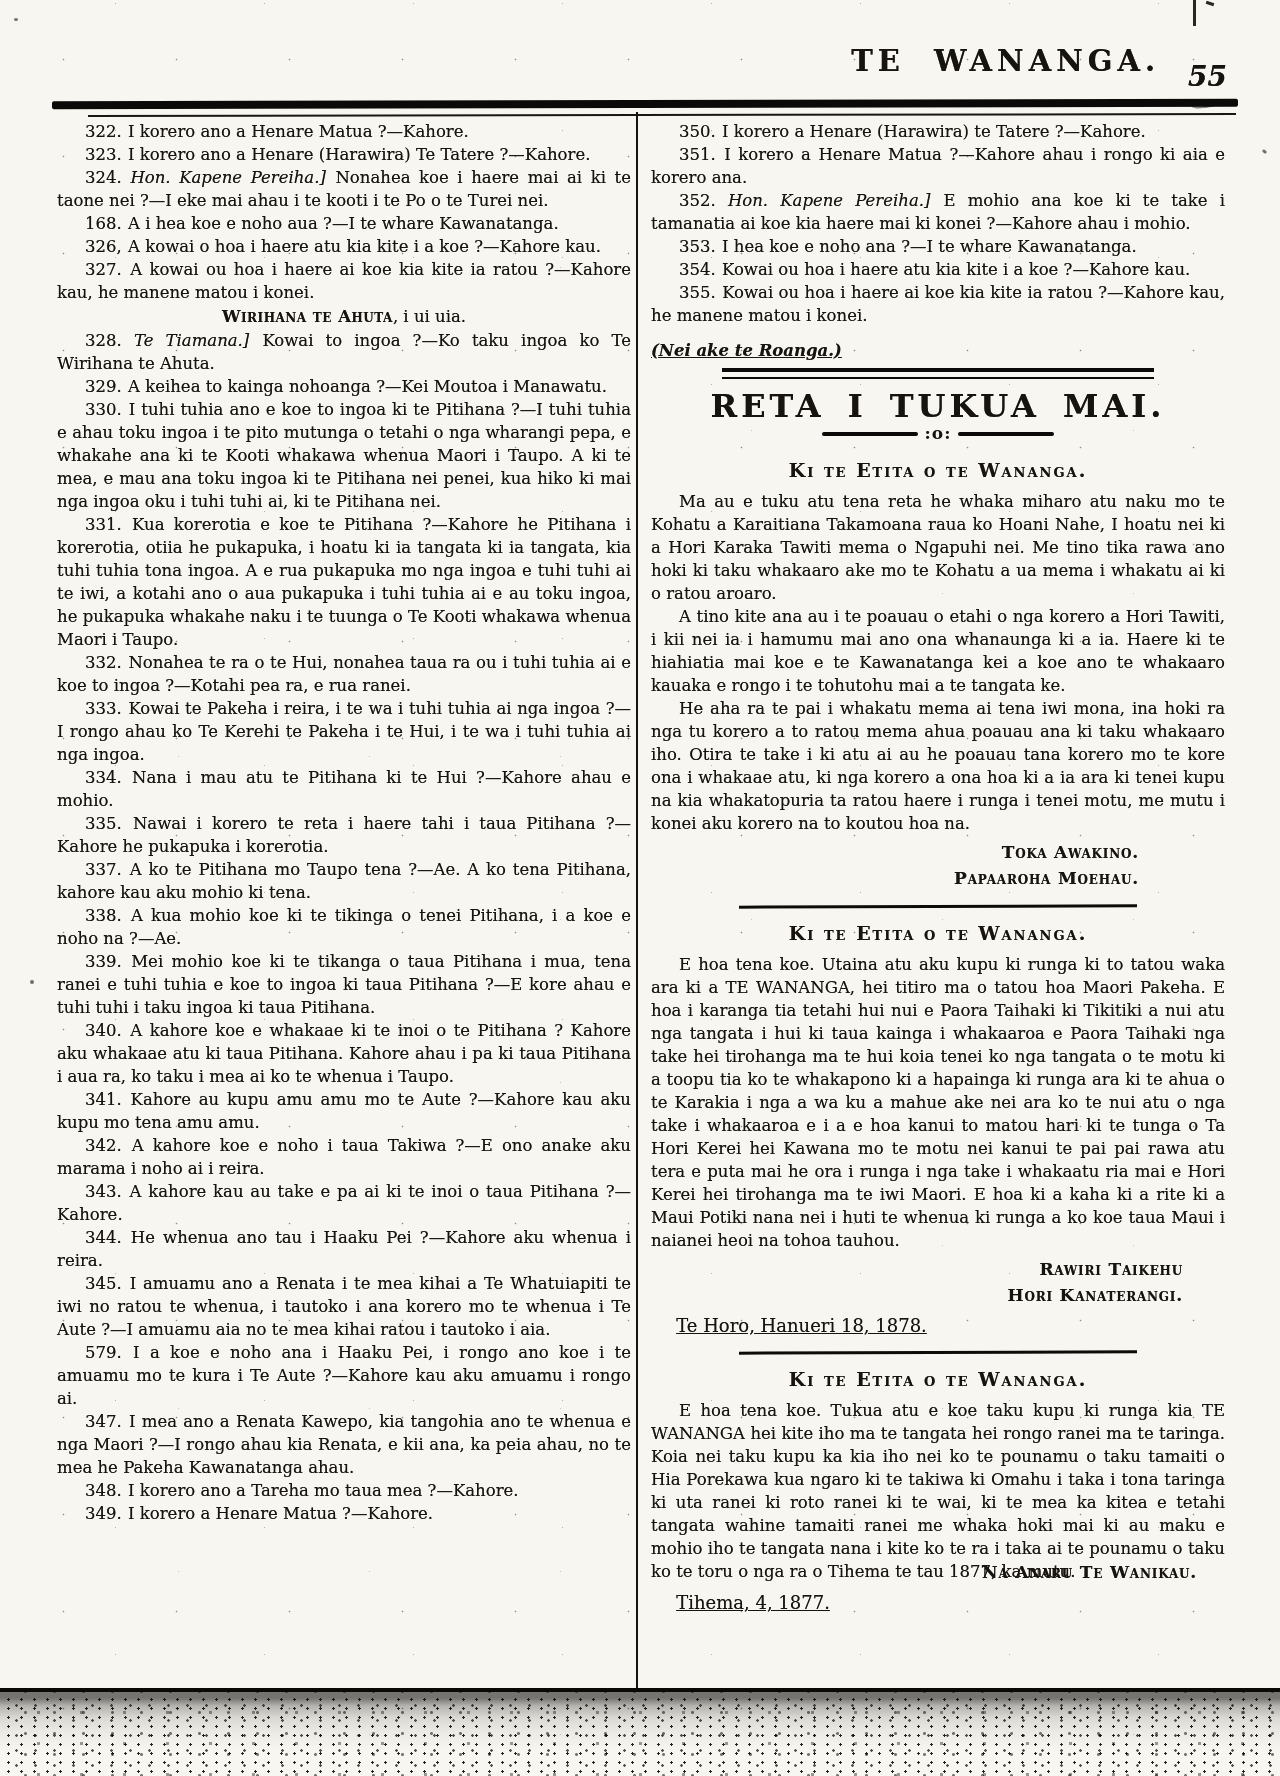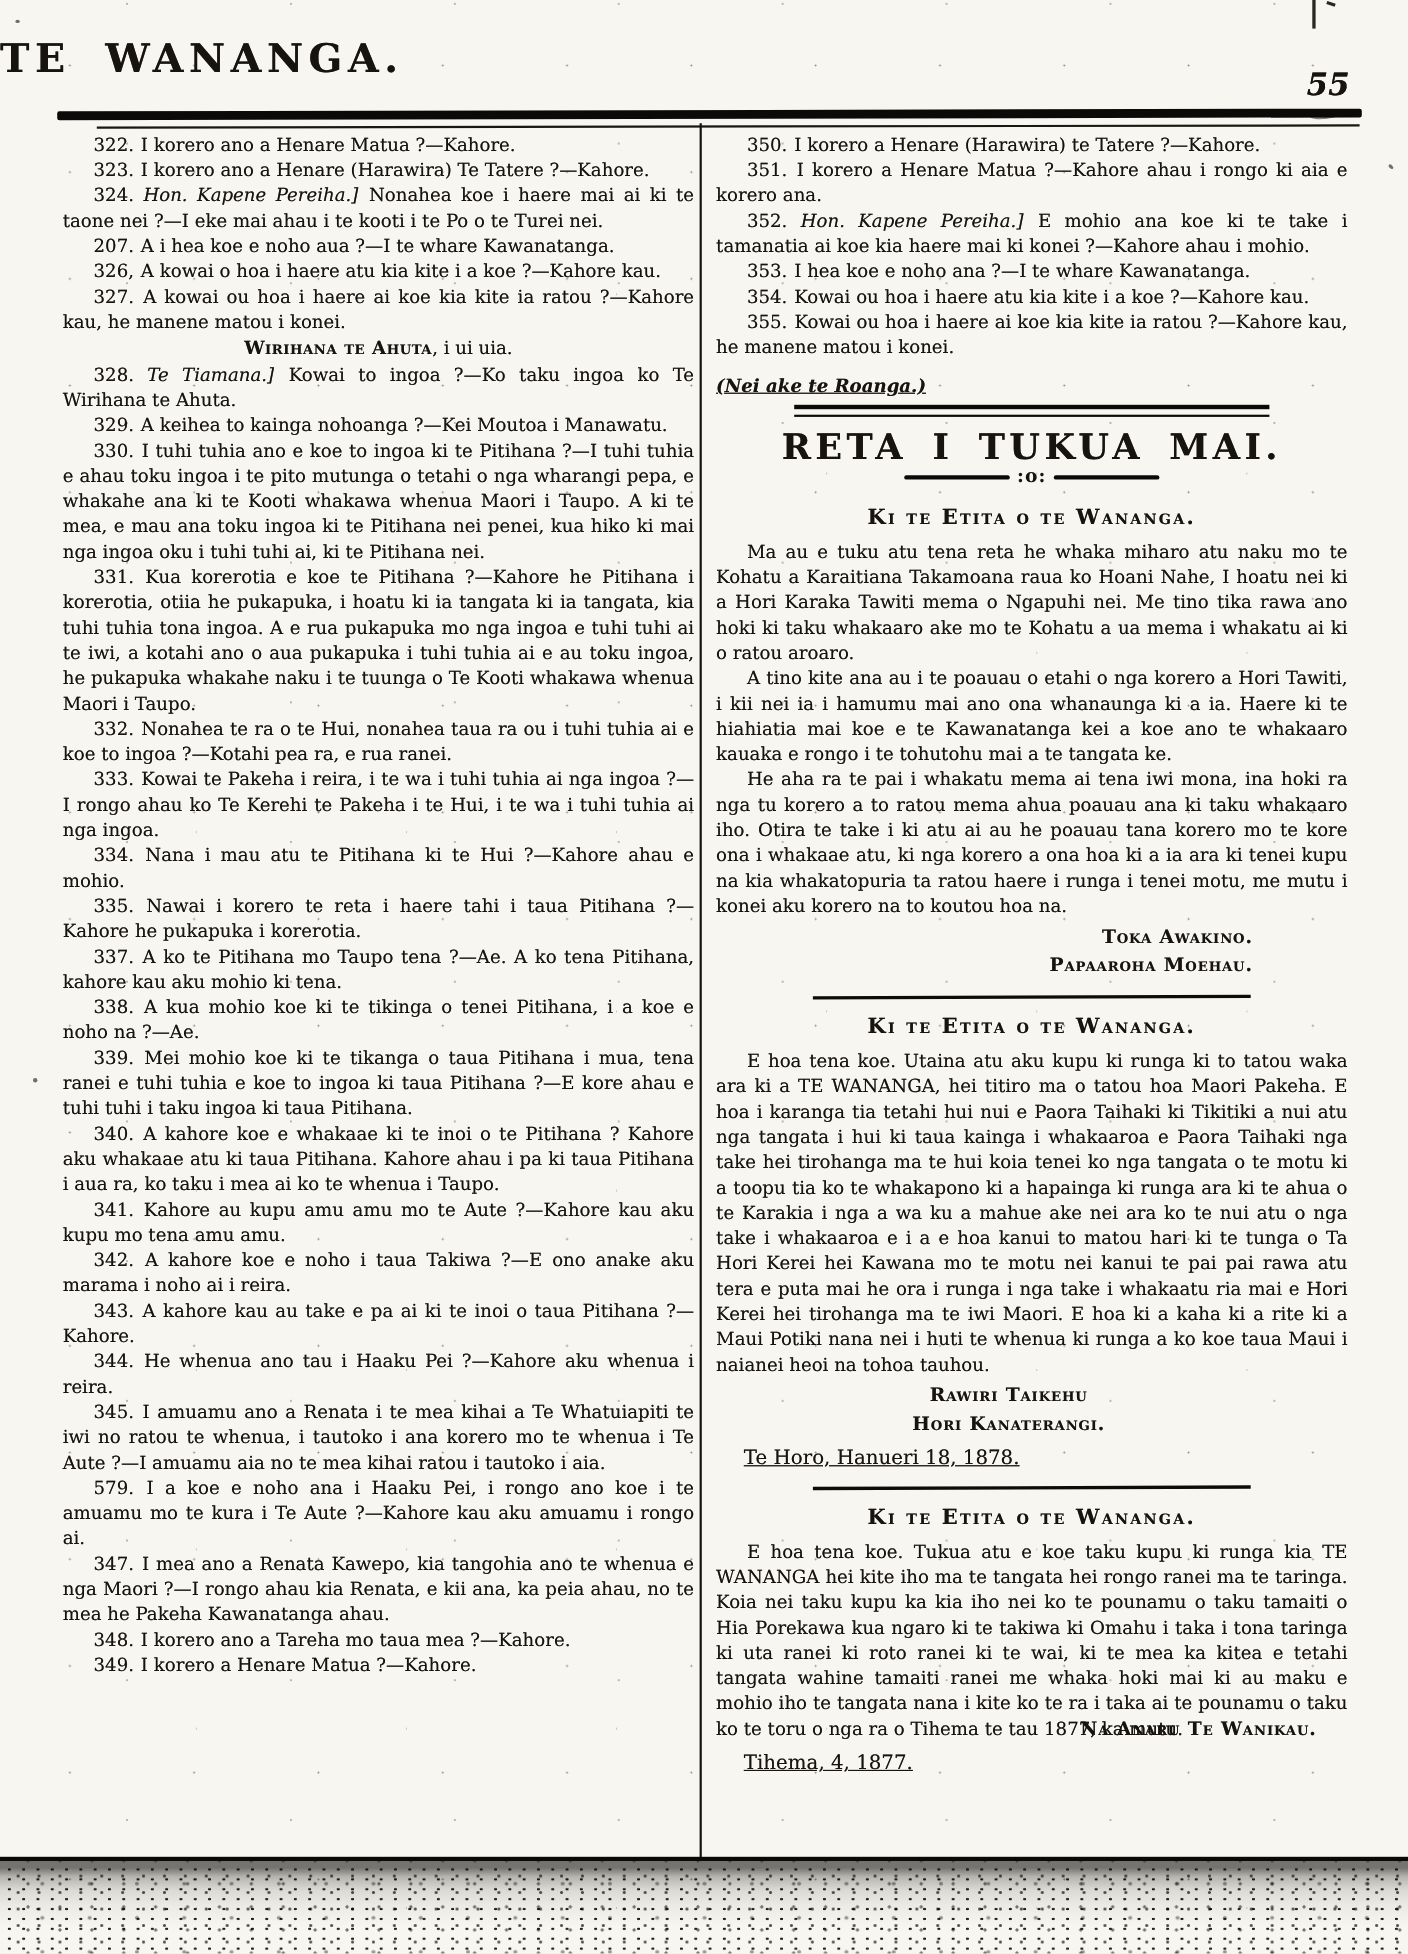--- a/index.html
+++ b/index.html
@@ -12,22 +12,22 @@
   .page{
     position:relative;width:1280px;height:1776px;overflow:hidden;
     background:
       radial-gradient(circle, rgba(20,16,10,.45) 0 .7px, transparent 1.1px) 7px 11px/113px 97px,
       radial-gradient(circle, rgba(20,16,10,.30) 0 .6px, transparent 1px) 41px 67px/149px 127px,
       radial-gradient(circle, rgba(20,16,10,.22) 0 .6px, transparent 1px) 83px 23px/191px 163px,
       #f8f6f1;
   }
   
   .masthead-title{
-    position:absolute;top:32px;left:0;width:1160px;margin:0;
-    text-align:left;font-size:36px;font-weight:bold;
+    position:absolute;top:44px;left:0;width:1160px;margin:0;
+    text-align:right;font-size:29px;font-weight:bold;
     letter-spacing:5px;word-spacing:14px;
     text-shadow:0 0 .5px rgba(0,0,0,.65);
   }
   .page-num{
     position:absolute;top:60px;left:1188px;
     font-size:28px;font-weight:bold;font-style:italic;
     text-shadow:0 0 .6px rgba(0,0,0,.8);
   }
   .pen-mark{
     position:absolute;top:96px;left:1190px;width:34px;height:10px;
@@ -81,21 +81,21 @@
   .orn-divider{display:flex;align-items:center;justify-content:center;margin:2px 0 2px;}
   .orn-line{display:inline-block;width:96px;height:4px;background:#0c0a08;border-radius:2px;}
   .orn-label{font-weight:bold;font-size:17px;margin:0 7px;letter-spacing:1px;}
   .salutation{
     margin:14px 0 8px;text-align:center;font-variant:small-caps;font-weight:bold;
     font-size:19px;letter-spacing:2px;text-shadow:0 0 .4px rgba(0,0,0,.5);
   }
   .sigs{margin:4px 0 0;font-variant:small-caps;font-weight:bold;font-size:17px;letter-spacing:.8px;}
   .sig{line-height:26px;text-shadow:0 0 .4px rgba(0,0,0,.5);}
   .sigs-0{text-align:right;padding-right:86px;}
-  .sigs-1{text-align:center;padding-right:42px;}
+  .sigs-1{text-align:right;padding-right:42px;}
   .sigs-2{text-align:right;padding-right:28px;margin-top:-24px;}
   .dateline{margin:6px 0 0;font-size:18px;text-indent:1.4em;text-shadow:0 0 .4px rgba(0,0,0,.5);text-decoration:underline;}
   .letter-rule{width:398px;height:0;border-top:3px solid #0e0c09;margin:14px auto 4px;transform:rotate(-0.2deg);}
   
   .bottom-band{
     position:absolute;left:0;top:1688px;width:1280px;height:88px;
     border-top:4px solid #0b0906;
     background:
       linear-gradient(180deg, rgba(10,8,5,.55) 0 6px, rgba(10,8,5,.28) 14px, rgba(10,8,5,.12) 26px, rgba(10,8,5,.05) 40px, rgba(10,8,5,0) 60px),
       radial-gradient(circle, rgba(12,10,6,.9) 0 1px, transparent 1.4px) 2px 3px/13px 9px,
@@ -121,21 +121,21 @@
 
   <div class="col col-left">
     <div>
 
         <p class="qa"><span class="qn">322.</span><i class="ql"></i><span> I korero ano a Henare Matua ?—Kahore.</span></p>
 
         <p class="qa"><span class="qn">323.</span><i class="ql"></i><span> I korero ano a Henare (Harawira) Te Tatere ?—Kahore.</span></p>
 
         <p class="qa"><span class="qn">324.</span><i class="ql"> Hon. Kapene Pereiha.]</i><span> Nonahea koe i haere mai ai ki te taone nei ?—I eke mai ahau i te kooti i te Po o te Turei nei.</span></p>
 
-        <p class="qa"><span class="qn">207.</span><i class="ql"></i><span> A i hea koe e noho aua ?—I te whare Kawanatanga.</span></p>
+        <p class="qa"><span class="qn">168.</span><i class="ql"></i><span> A i hea koe e noho aua ?—I te whare Kawanatanga.</span></p>
 
         <p class="qa"><span class="qn">326,</span><i class="ql"></i><span> A kowai o hoa i haere atu kia kite i a koe ?—Kahore kau.</span></p>
 
         <p class="qa"><span class="qn">327.</span><i class="ql"></i><span> A kowai ou hoa i haere ai koe kia kite ia ratou ?—Kahore kau, he manene matou i konei.</span></p>
       </div>
 
     <p class="witness"><span class="sc">Wirihana te Ahuta</span><span>, i ui uia.</span></p>
 
     <div>
 

